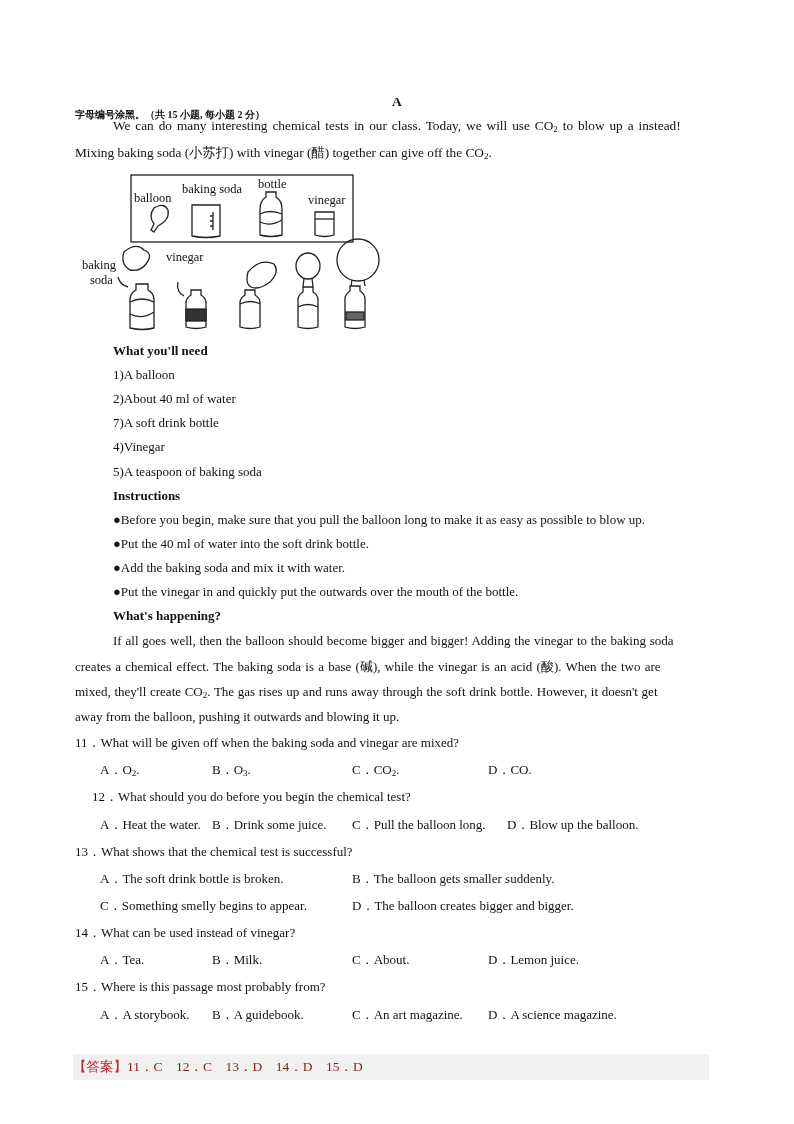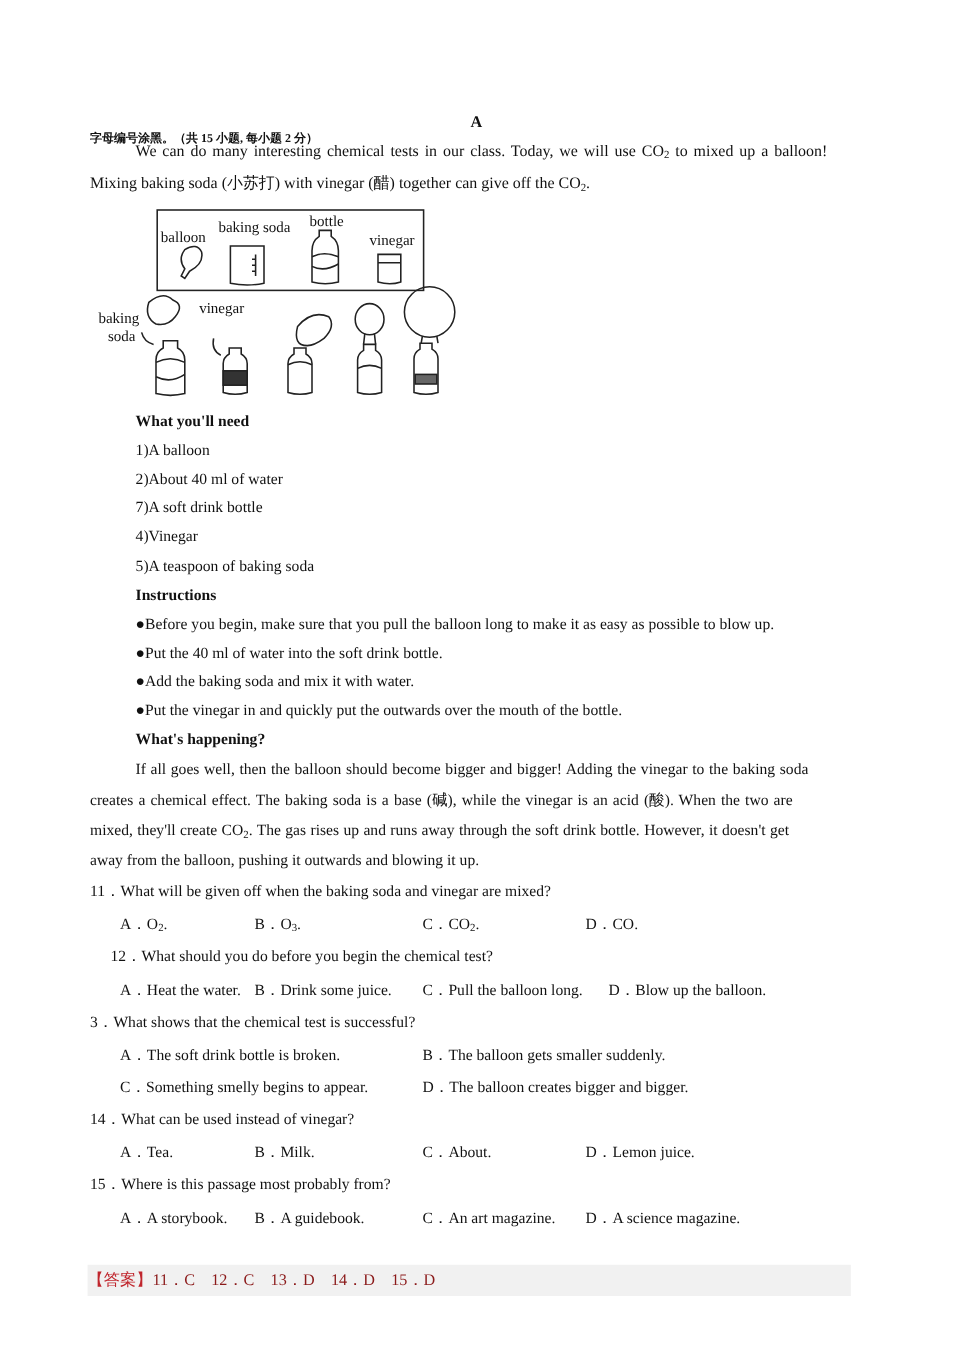--- a/index.html
+++ b/index.html
@@ -15,21 +15,21 @@
   .answer-tag { color: #c0262d; }
 </style>
 </head>
 <body>
 
 <div class="abs bold" style="left:75px; top:68px; font-size:10px;margin-top:40px;">字母编号涂黑。（共 15 小题, 每小题 2 分）</div>
 
 <div class="abs bold" style="left:392px; top:94px; font-size:13.5px;">A</div>
 
 <div class="abs" style="left:113px; top:118px; font-size:13.3px; word-spacing:1.6px;">
-  <span>We can do many interesting chemical tests in our class. Today, we will use CO</span><sub>2</sub><span> to mixed up a balloon!</span>
+  <span>We can do many interesting chemical tests in our class. Today, we will use CO</span><sub>2</sub><span> to blow up a instead!</span>
 </div>
 <div class="abs" style="left:75px; top:144px; font-size:13.3px;">
   <span>Mixing baking soda (小苏打) with vinegar (醋) together can give off the CO</span><sub>2</sub><span>.</span>
 </div>
 
 <div class="figure">
   <svg width="310" height="162" viewBox="0 0 310 162" xmlns="http://www.w3.org/2000/svg">
     <g fill="none" stroke="#222" stroke-width="1.3">
 
       <rect x="53" y="3" width="222" height="67"></rect>
@@ -112,21 +112,21 @@
 <div class="opt" style="left:212px; top:761px;"><span>B．O</span><sub>3</sub><span>.</span></div>
 <div class="opt" style="left:352px; top:761px;"><span>C．CO</span><sub>2</sub><span>.</span></div>
 <div class="opt" style="left:488px; top:761px;"><span>D．CO.</span></div>
 
 <div class="abs" style="left:92px; top:788px;">12．What should you do before you begin the chemical test?</div>
 <div class="opt" style="left:100px; top:816px;">A．Heat the water.</div>
 <div class="opt" style="left:212px; top:816px;">B．Drink some juice.</div>
 <div class="opt" style="left:352px; top:816px;">C．Pull the balloon long.</div>
 <div class="opt" style="left:507px; top:816px;">D．Blow up the balloon.</div>
 
-<div class="abs" style="left:75px; top:843px;">3．What shows that the chemical test is successful?</div>
+<div class="abs" style="left:75px; top:843px;">13．What shows that the chemical test is successful?</div>
 <div class="opt" style="left:100px; top:870px;">A．The soft drink bottle is broken.</div>
 <div class="opt" style="left:352px; top:870px;">B．The balloon gets smaller suddenly.</div>
 <div class="opt" style="left:100px; top:897px;">C．Something smelly begins to appear.</div>
 <div class="opt" style="left:352px; top:897px;">D．The balloon creates bigger and bigger.</div>
 
 <div class="abs" style="left:75px; top:924px;">14．What can be used instead of vinegar?</div>
 <div class="opt" style="left:100px; top:951px;">A．Tea.</div>
 <div class="opt" style="left:212px; top:951px;text-align:center;">B．Milk.</div>
 <div class="opt" style="left:352px; top:951px;">C．About.</div>
 <div class="opt" style="left:488px; top:951px;">D．Lemon juice.</div>

